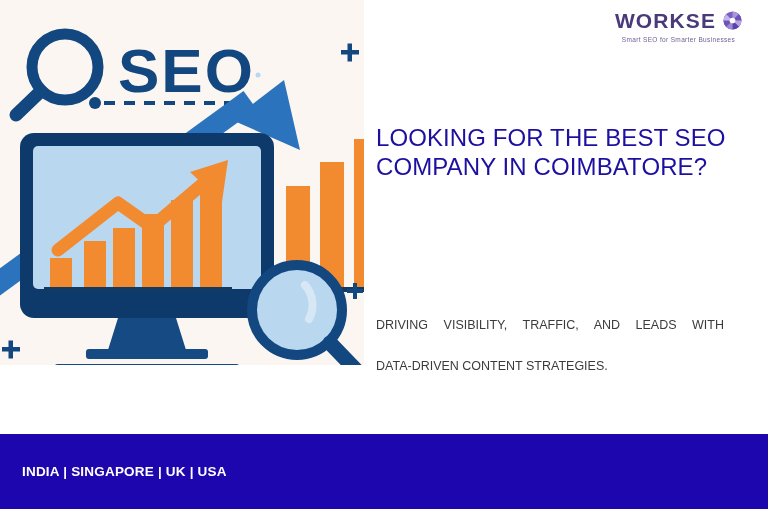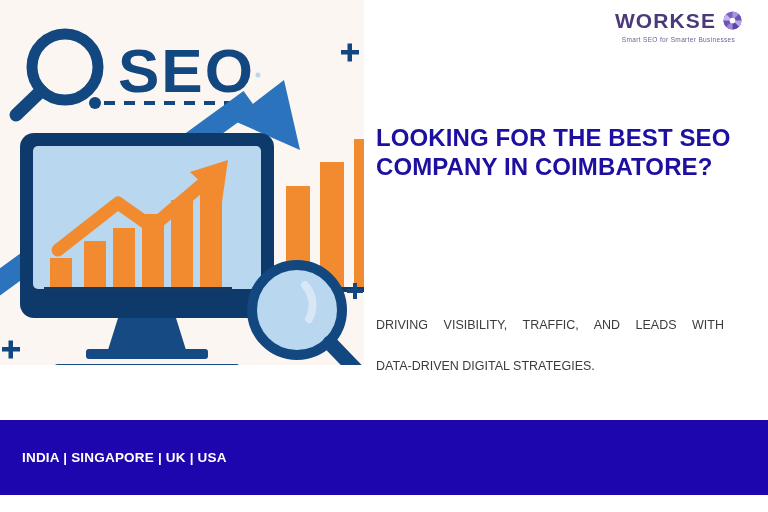--- a/index.html
+++ b/index.html
@@ -60,21 +60,21 @@
     letter-spacing:0.35px;
     color:#6f5f94;
     white-space:nowrap;
   }
 
   .headline {
     position:absolute;
     left:12px; top:123px;
     width:360px;
     font-size:24px;
-    font-weight:bold;
+    font-weight:normal;
     line-height:1.21;
     letter-spacing:0.1px;
     color:#1d10a0;
   }
 
   .subhead {
     position:absolute;
     left:12px; top:315px;
     width:348px;
     font-size:12.5px;
@@ -83,21 +83,21 @@
     color:#3b3b3b;
     text-align:justify;
     text-justify:inter-word;
   }
   .subhead .line1 { display:block; text-align:justify; }
   .subhead .line1::after { content:""; display:inline-block; width:100%; }
 
   
   .footer {
     position:absolute;
-    left:0; bottom:17px;
+    left:0; bottom:3px;
     width:768px; height:75px;
     background:#1d06ad;
     display:flex;
     align-items:center;
   }
   .footer-left {
     width:364px;
     padding-left:22px;
     color:#ffffff;
     font-size:13.5px;
@@ -211,21 +211,21 @@
       <div class="logo-tag">Smart SEO for Smarter Businesses</div>
     </div>
 
     <h1 class="headline">
       <span>LOOKING FOR THE BEST SEO</span>
       <span>COMPANY IN COIMBATORE?</span>
     </h1>
 
     <p class="subhead">
       <span class="line1">DRIVING VISIBILITY, TRAFFIC, AND LEADS WITH</span>
-      <span>DATA-DRIVEN DIGITAL STRATEGIES.</span>
+      <span>DATA-DRIVEN CONTENT STRATEGIES.</span>
     </p>
   </div>
 
   <div class="footer">
     <div class="footer-left">INDIA | SINGAPORE | UK | USA</div>
   </div>
 
 </div>
 
 </body></html>

